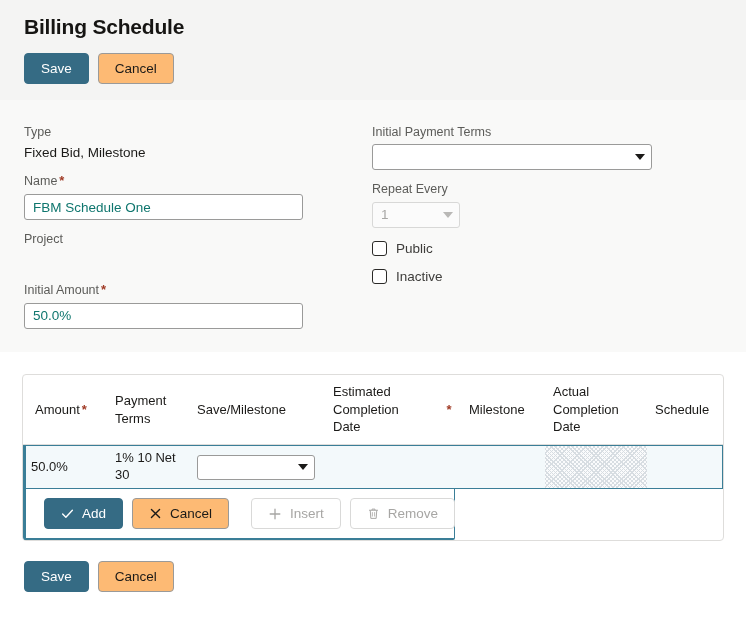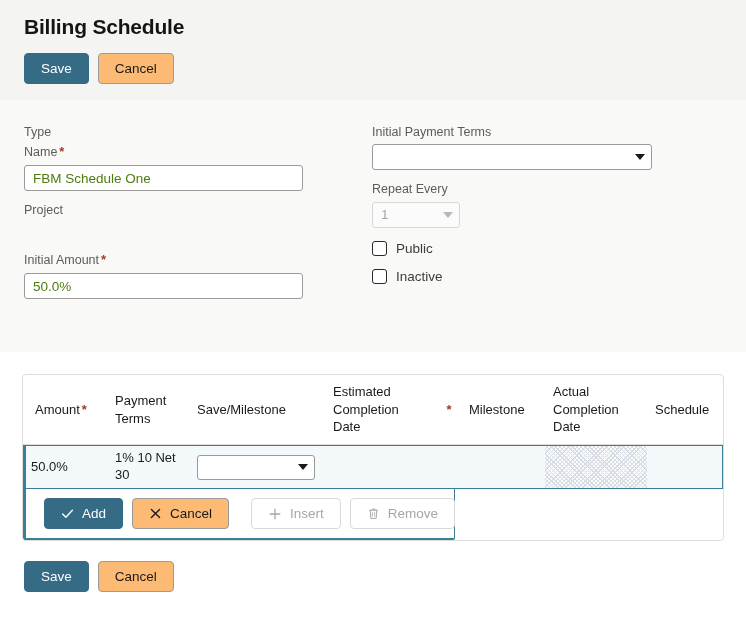--- a/index.html
+++ b/index.html
@@ -91,21 +91,21 @@
     margin-bottom: 11px;
   }
 
   .text-input {
     width: 279px;
     height: 26px;
     border: 1px solid #9a9a99;
     border-radius: 3px;
     background: #ffffff;
     font-size: 13.5px;
-    color: #4d7c0f;
+    color: #0f766e;
     padding: 0 8px;
     font-family: "Liberation Sans", sans-serif;
     line-height: 24px;
     display: block;
   }
 
   .blank-space { height: 30px; }
 
   .sel-wrap { position: relative; display: inline-block; }
   .select-box {
@@ -275,20 +275,21 @@
     <button class="btn btn-secondary">Cancel</button>
   </div>
 </div>
 
 <div class="form-section">
   <div class="form-cols">
 
     <div class="col-left">
 
       <div class="field-label">Type</div>
+      <div class="static-value">Fixed Bid, Milestone</div>
 
       <div class="field-label">
         <span>Name</span><span class="req">*</span>
       </div>
       <input class="text-input" type="text" value="FBM Schedule One" style="">
 
       <div class="field-label" style="margin-top:11px;">Project</div>
       <div class="blank-space"></div>
 
       <div class="field-label">

